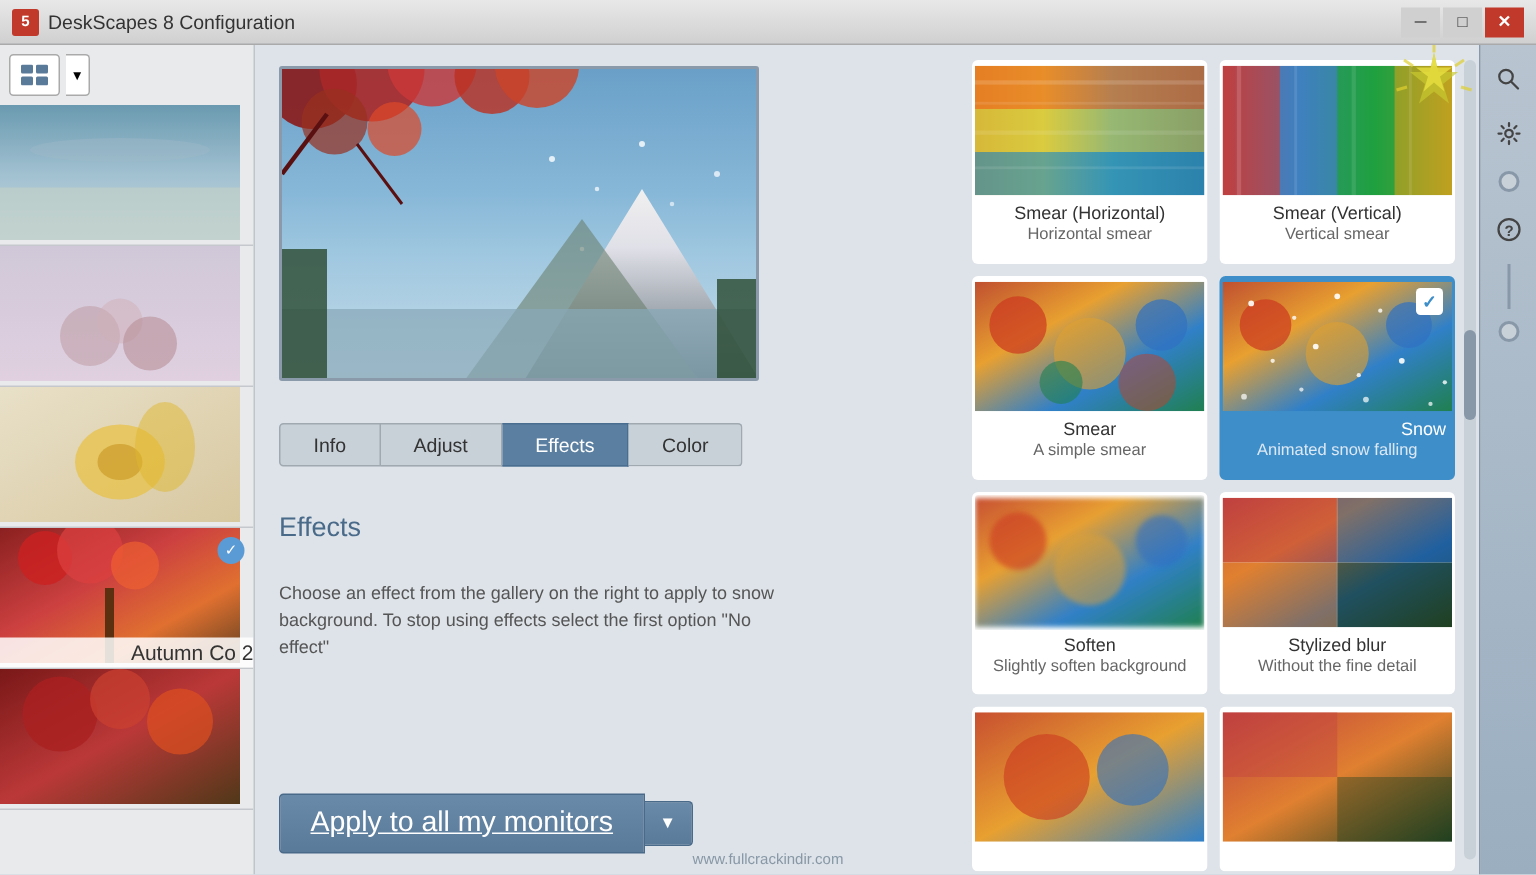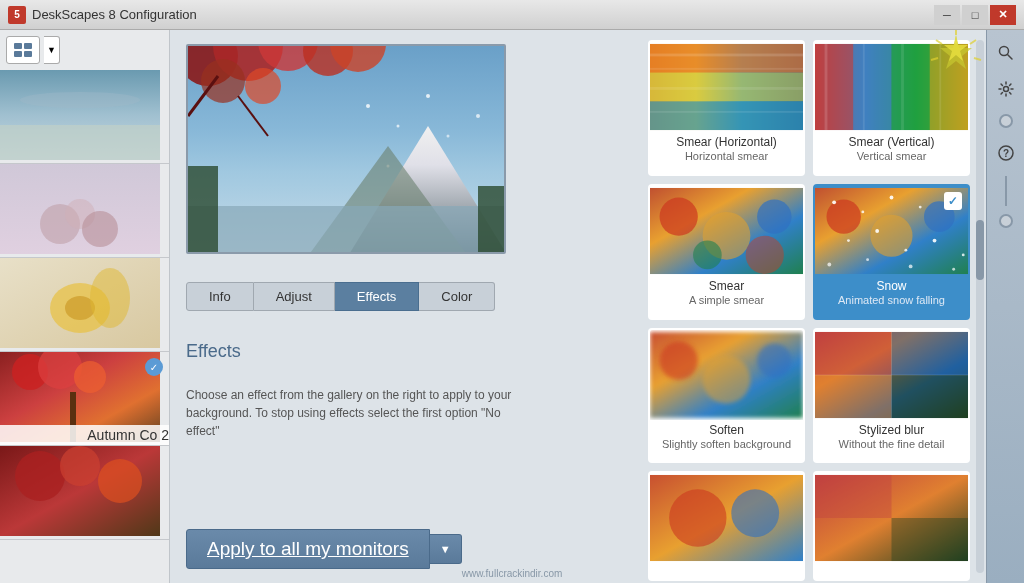--- a/index.html
+++ b/index.html
@@ -291,20 +291,21 @@
     }
     .effect-name {
       text-align: center;
       font-size: 12px;
       font-weight: 500;
       padding: 3px 4px 1px;
       color: #333;
     }
     .effect-card.selected .effect-name {
       color: white;
+      text-align: right;
     }
     .effect-desc {
       text-align: center;
       font-size: 11px;
       color: #666;
       padding: 0 4px 4px;
     }
     .effect-card.selected .effect-desc {
       color: #dde8f5;
     }
@@ -518,21 +519,21 @@
     </div>
 
     <div class="tab-bar">
       <button class="tab">Info</button>
       <button class="tab">Adjust</button>
       <button class="tab active">Effects</button>
       <button class="tab">Color</button>
     </div>
 
     <h2 class="effects-title">Effects</h2>
-    <p class="effects-desc">Choose an effect from the gallery on the right to apply to your background.  To stop using effects select the first option "No effect"</p>
+    <p class="effects-desc">Choose an effect from the gallery on the right to apply to snow background.  To stop using effects select the first option "No effect"</p>
 
 
     <div style="flex:1"></div>
 
     <div class="apply-bar">
       <button class="apply-btn">Apply to all my monitors</button>
       <button class="apply-dropdown">▼</button>
     </div>
   </div>
 

